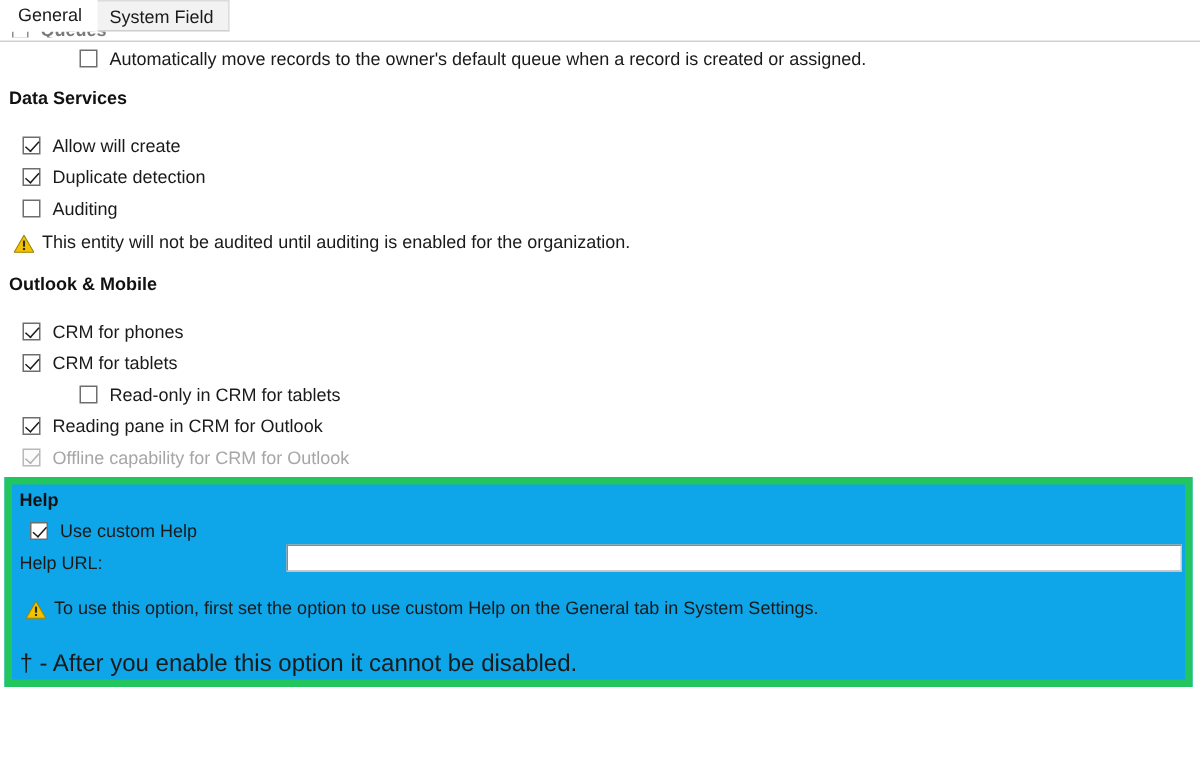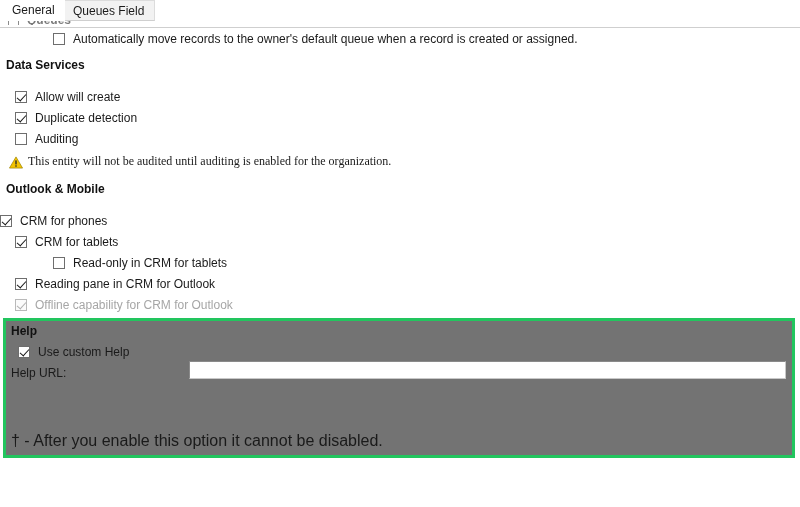--- a/index.html
+++ b/index.html
@@ -135,23 +135,23 @@
     line-height: 13px;
   }
 
   
   .help-box {
     position: absolute;
     left: 3px;
     top: 297px;
     width: 792px;
     height: 140px;
-    border: 3px solid #22c55e;
-    box-sizing: border-box;
-    background: #737373;
+    border: 5px solid #22c55e;
+    box-sizing: border-box;
+    background: #0ea5e9;
   }
   .help-inner {
     position: absolute;
     left: 0; top: 0;
     width: 100%;
     height: 100%;
   }
   .help-url-label {
     position: absolute;
     left: 5px;
@@ -221,21 +221,21 @@
     overflow: hidden;
     white-space: nowrap;
     user-select: none;
   }
 </style>
 </head>
 <body>
 
 <div class="tabstrip">
   <div class="tab selected">General</div>
-  <div class="tab unselected">Queues Field</div>
+  <div class="tab unselected">System Field</div>
 </div>
 
 <div class="content">
 
   <div class="cut-row">
     <span class="mini-cb"></span>
     <span>Queues</span>
   </div>
 
   <div class="row" style="left:53px; top:11px;">
@@ -253,32 +253,32 @@
   <div class="row" style="left:15px; top:90px;">
     <span class="cb checked"></span>
     <span class="cb-label">Duplicate detection</span>
   </div>
 
   <div class="row" style="left:15px; top:111px;">
     <span class="cb"></span>
     <span class="cb-label">Auditing</span>
   </div>
 
-  <div class="warn" style="left:9px; top:134px;font-family:Liberation Serif, serif;">
+  <div class="warn" style="left:9px; top:134px;">
     <svg class="warn-icon" viewBox="0 0 16 14">
       <path d="M8 0.6 L15.5 13.4 L0.5 13.4 Z" fill="#f2c200" stroke="#9c8200" stroke-width="0.8" stroke-linejoin="round"></path>
       <rect x="7.2" y="4.6" width="1.6" height="4.6" fill="#2a2a2a"></rect>
       <rect x="7.2" y="10.2" width="1.6" height="1.6" fill="#2a2a2a"></rect>
     </svg>
     <span class="warn-text">This entity will not be audited until auditing is enabled for the organization.</span>
   </div>
 
   <div class="section-title" style="left:6px; top:161px;">Outlook &amp; Mobile</div>
 
-  <div class="row" style="left:0; top:193px;">
+  <div class="row" style="left:15px; top:193px;">
     <span class="cb checked"></span>
     <span class="cb-label">CRM for phones</span>
   </div>
 
   <div class="row" style="left:15px; top:214px;justify-content:center;">
     <span class="cb checked"></span>
     <span class="cb-label">CRM for tablets</span>
   </div>
 
   <div class="row" style="left:53px; top:235px;">
@@ -303,20 +303,28 @@
 
       <div class="row" style="left:12px; top:24px;">
         <span class="cb checked"></span>
         <span class="cb-label">Use custom Help</span>
       </div>
 
       <div class="help-url-label">Help URL:</div>
 
       <input class="help-url-input" type="text" placeholder="" style="">
 
+      <div class="warn" style="left:9px; top:76px;">
+        <svg class="warn-icon" viewBox="0 0 16 14">
+          <path d="M8 0.6 L15.5 13.4 L0.5 13.4 Z" fill="#f2c200" stroke="#9c8200" stroke-width="0.8" stroke-linejoin="round"></path>
+          <rect x="7.2" y="4.6" width="1.6" height="4.6" fill="#2a2a2a"></rect>
+          <rect x="7.2" y="10.2" width="1.6" height="1.6" fill="#2a2a2a"></rect>
+        </svg>
+        <span class="warn-text">To use this option, first set the option to use custom Help on the General tab in System Settings.</span>
+      </div>
 
       <div class="note" style="left:5px; top:111px;">† - After you enable this option it cannot be disabled.</div>
 
     </div>
   </div>
 
   <div class="ghost-strip"></div>
 
 </div>
 

